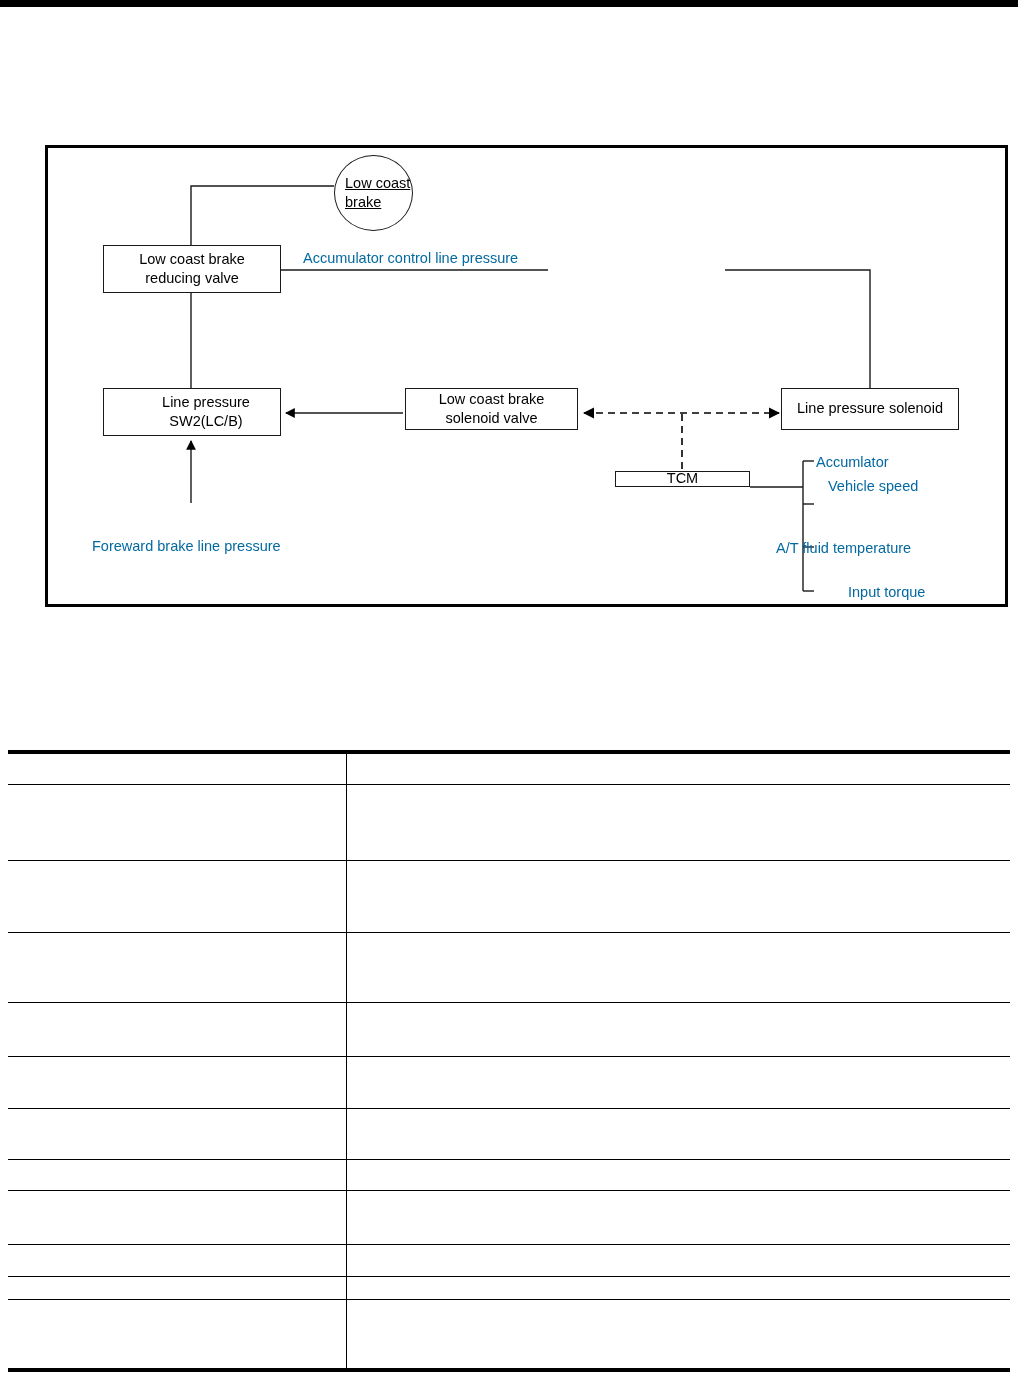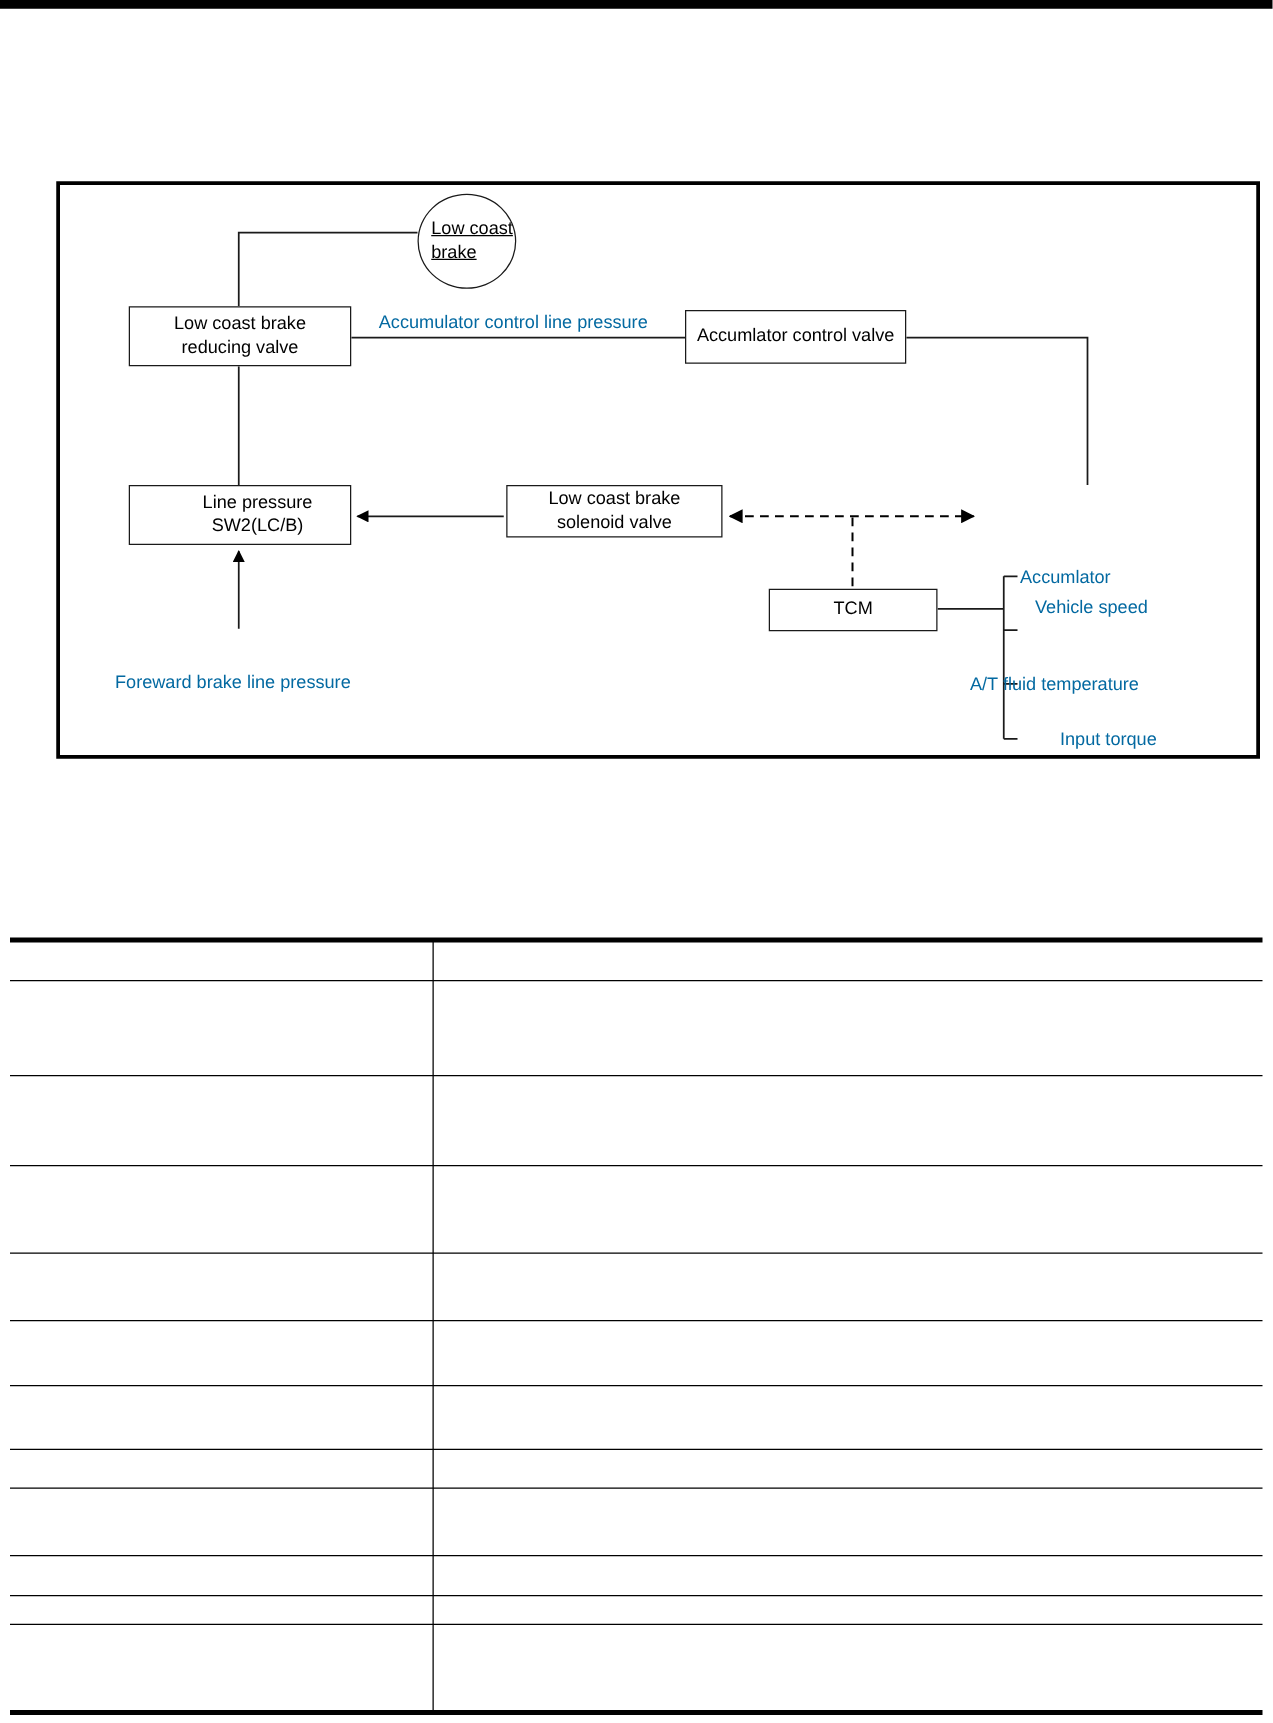--- a/index.html
+++ b/index.html
@@ -155,29 +155,29 @@
     <path d="M 755 399 L 766 399" stroke="#1a1a1a" stroke-width="1.4" fill="none"></path>
     <path d="M 755 443 L 766 443" stroke="#1a1a1a" stroke-width="1.4" fill="none"></path>
   </svg>
 
   <div class="circle-node" style="left:286px; top:7px; width:79px; height:76px;">Low coast
 brake</div>
 
   <div class="node" style="left:55px; top:97px; width:178px; height:48px;">Low coast brake
 reducing valve</div>
 
-  <div class="node" style="left:500px; top:100px; width:177px; height:43px;">Accumlator control valve</div>
 
   <div class="node" style="left:55px; top:240px; width:178px; height:48px;padding-left:28px;">Line pressure SW2(LC/B)</div>
 
   <div class="node" style="left:357px; top:240px; width:173px; height:42px;">Low coast brake
 solenoid valve</div>
 
-
-  <div class="node" style="left:567px; top:323px; width:135px; height:34px;">TCM</div>
+  <div class="node" style="left:733px; top:240px; width:178px; height:42px;">Line pressure solenoid</div>
+
+  <div class="node" style="left:567px; top:323px; width:135px; height:16px;">TCM</div>
 
   <div class="free-label" style="left:255px; top:101px;">Accumulator control line pressure</div>
 
   <div class="free-label" style="left:44px; top:349px;margin-top:40px;">Foreward brake line pressure</div>
 
   <div class="free-label" style="left:768px; top:305px;">Accumlator</div>
   <div class="free-label" style="left:768px; top:329px;margin-left:12px;">Vehicle speed</div>
   <div class="free-label" style="left:728px; top:391px;">A/T fluid temperature</div>
   <div class="free-label" style="left:800px; top:435px;">Input torque</div>
 

